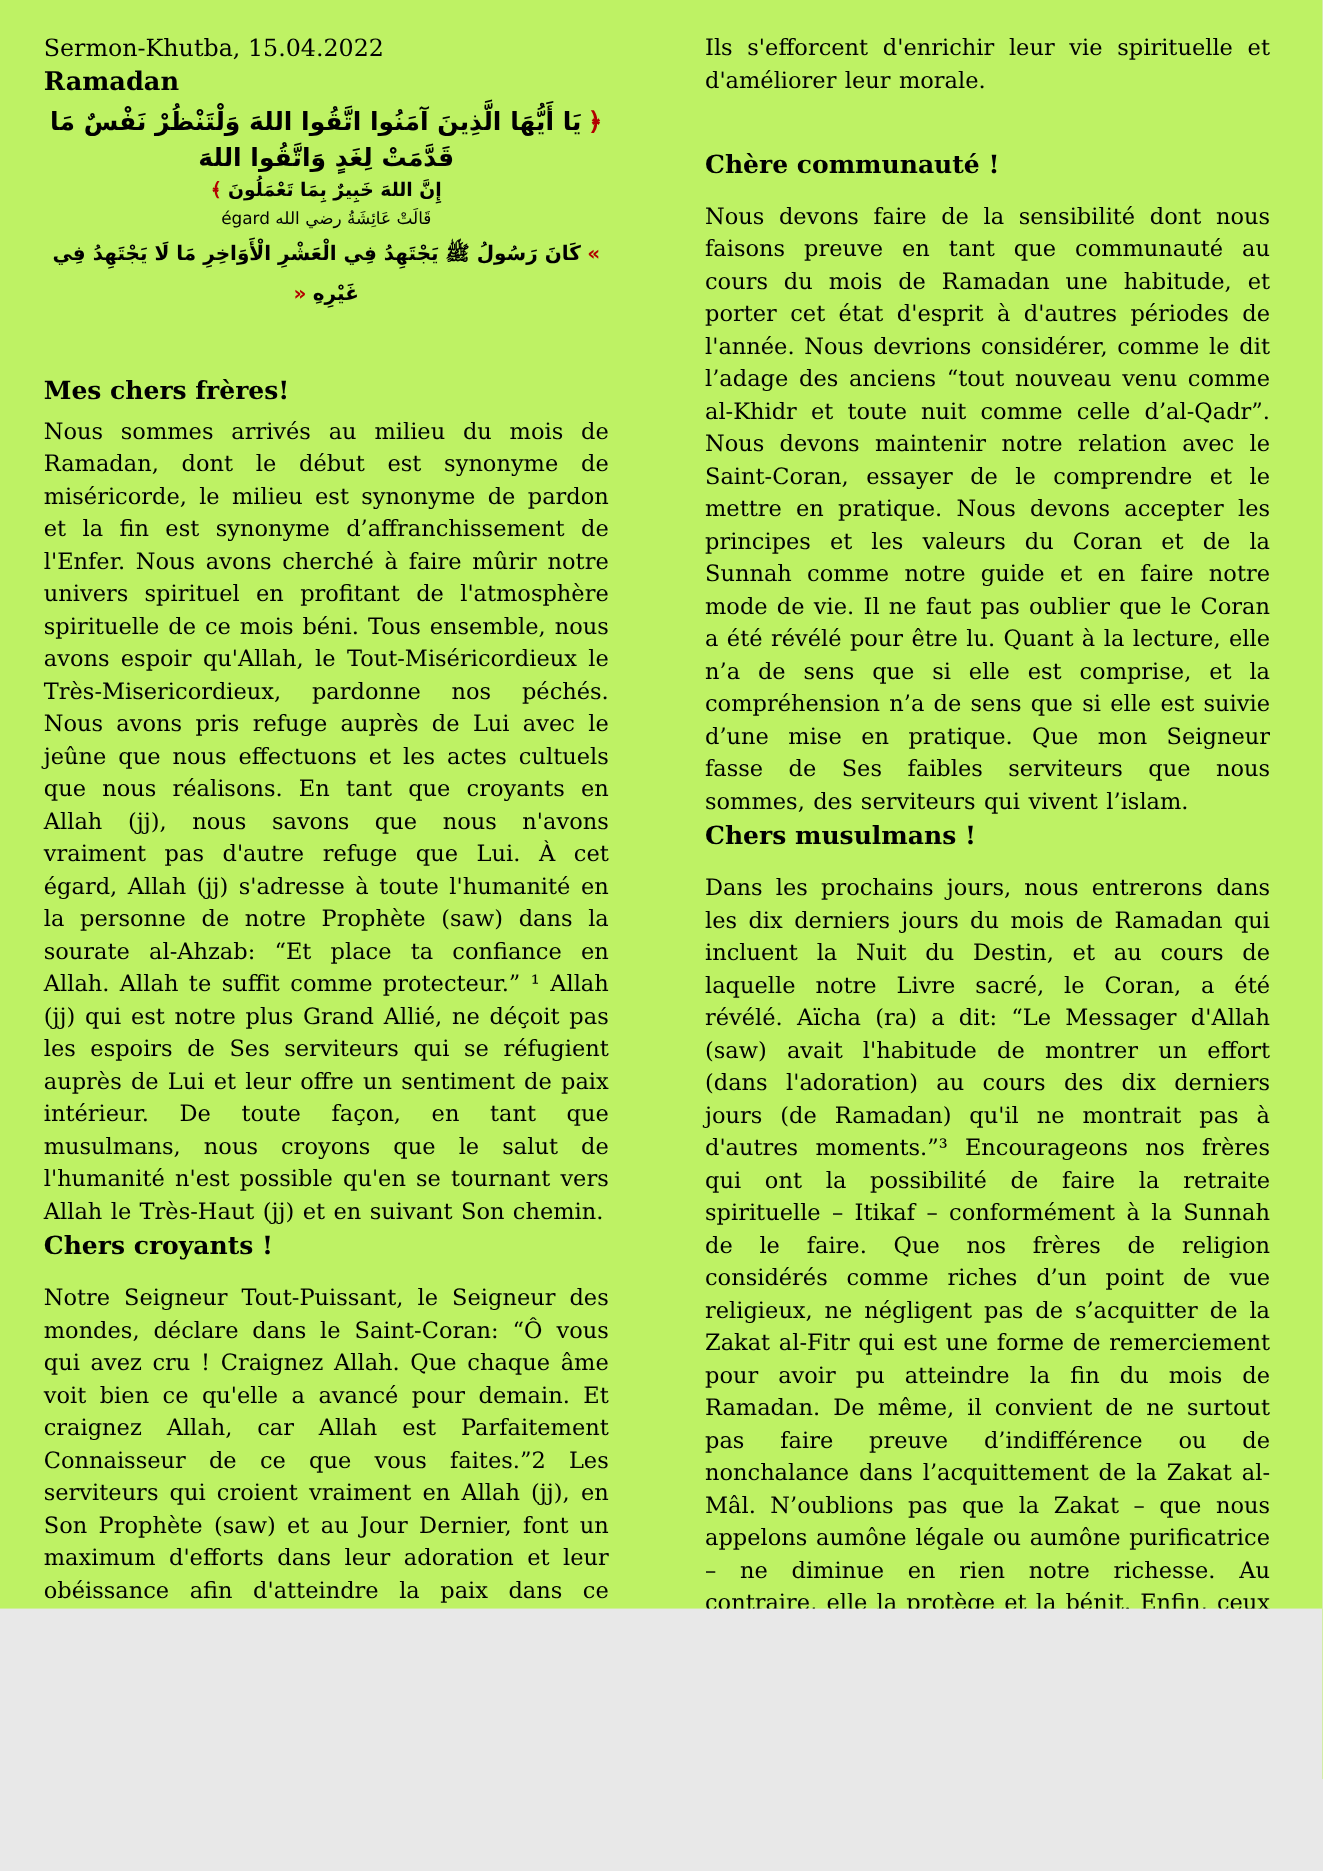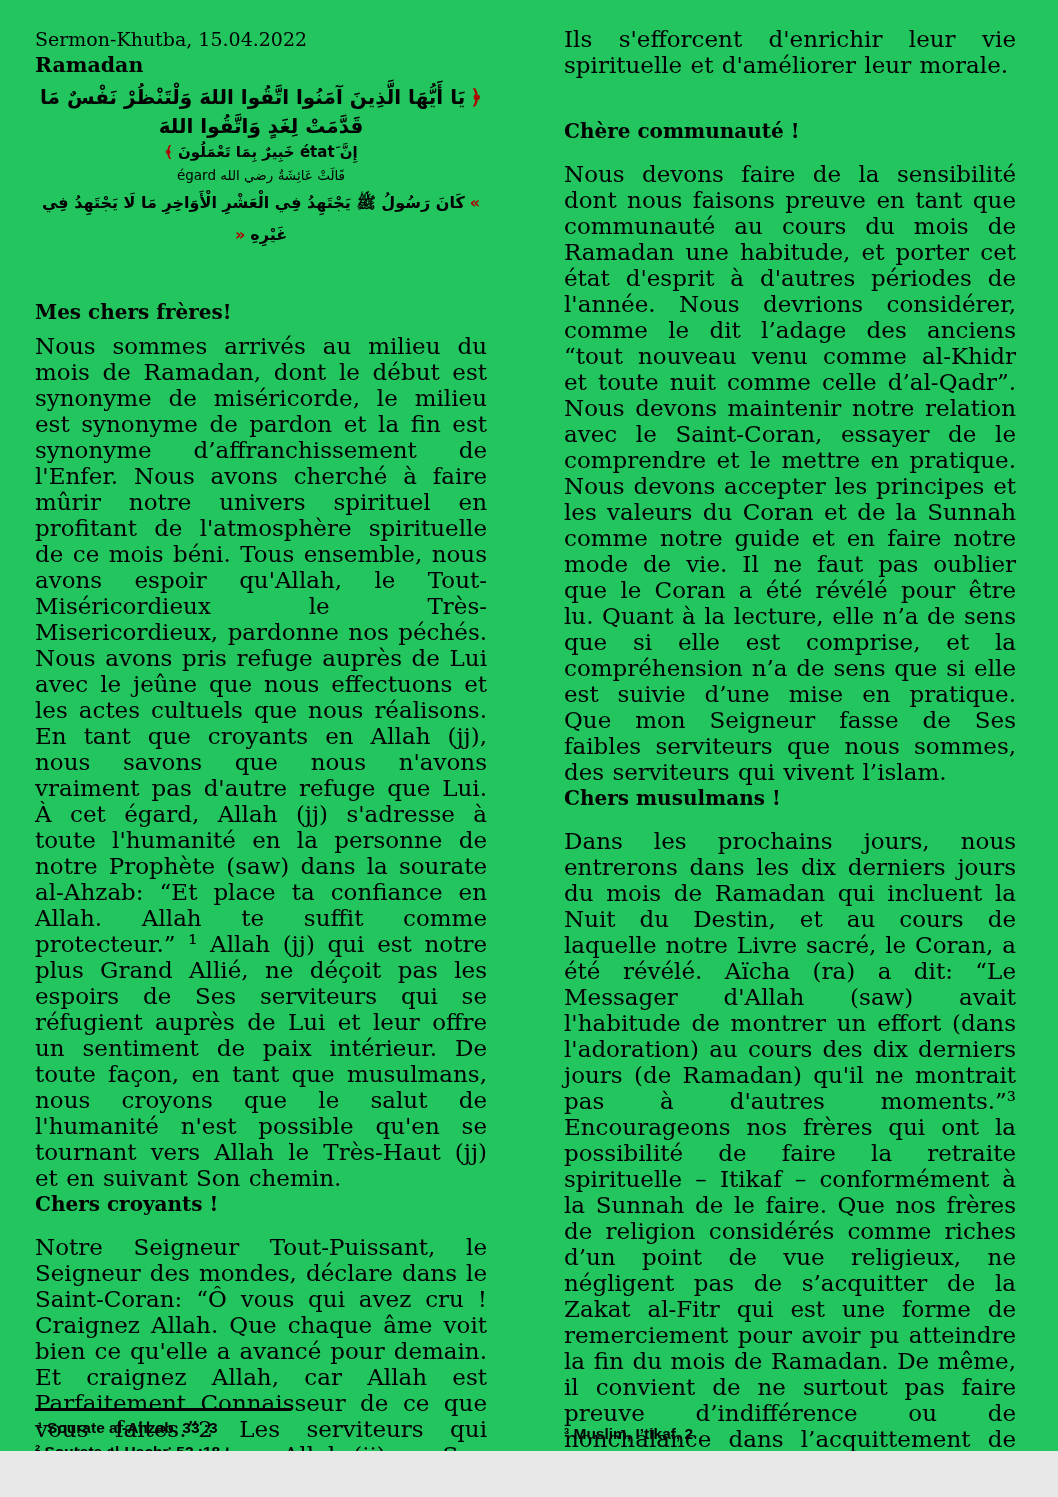--- a/index.html
+++ b/index.html
@@ -1,19 +1,19 @@
 <!DOCTYPE html>
 <html lang="fr"><head>
 <meta charset="utf-8">
 <style>
   html,body{margin:0;padding:0;background:#e8e8e8;}
   .page{
     position:relative;
-    width:1058px;height:1451px;
-    background:#22c55e;
+    width:1058px;height:1287px;
+    background:#bef264;
     overflow:hidden;
     color:#000;
     font-family:"DejaVu Serif","Liberation Serif",serif;
     text-decoration:underline;
   }
   .col{position:absolute;top:0;width:452px;}
   .col-left{left:35px;}
   .col-right{left:564px;}
 
   .hdr{
@@ -39,21 +39,21 @@
   .ar-l4{font-size:16px;line-height:32px;}
   .red{color:#b20000;}
   .ar-open{margin-left:5px;}
   .ar-close{margin-right:5px;}
 
   .h{
     font-weight:700;font-size:20px;line-height:27px;
     margin:0;
   }
   .p{
-    font-size:23px;line-height:26px;
+    font-size:18px;line-height:26px;
     text-align:justify;
     margin:0;
     word-spacing:1px;
   }
   .mt-sect-lg{margin-top:48px;}
   .mt-sect{}
   .mt-par{margin-top:7px;}
   .mt-par-sm{margin-top:16px;}
   .mt-first{margin-top:26px;}
   .mt-gap{margin-top:40px;}
@@ -75,21 +75,21 @@
 <body>
 
 <div class="page">
 
   <div class="col col-left">
     <div class="hdr">Sermon-Khutba, 15.04.2022</div>
 
     <div class="title-line title-l2">Ramadan</div>
 
     <div class="ar ar-l1"><span class="red ar-open">﴿</span><span>يَا أَيُّهَا الَّذِينَ آمَنُوا اتَّقُوا اللهَ وَلْتَنْظُرْ نَفْسٌ مَا قَدَّمَتْ لِغَدٍ وَاتَّقُوا اللهَ</span></div>
-    <div class="ar ar-l2"><span>إِنَّ étatَ خَبِيرٌ بِمَا تَعْمَلُونَ</span><span class="red ar-close">﴾</span></div>
+    <div class="ar ar-l2"><span>إِنَّ اللهَ خَبِيرٌ بِمَا تَعْمَلُونَ</span><span class="red ar-close">﴾</span></div>
     <div class="ar ar-l3">قَالَتْ عَائِشَةُ رضي الله égard</div>
     <div class="ar ar-l4"><span class="red ar-open">»</span><span>كَانَ رَسُولُ ﷺ يَجْتَهِدُ فِي الْعَشْرِ الْأَوَاخِرِ مَا لَا يَجْتَهِدُ فِي غَيْرِهِ</span><span class="red ar-close">«</span></div>
 
     <div class="h mt-sect-lg">Mes chers frères!</div>
     <p class="p mt-par">Nous sommes arrivés au milieu du mois de Ramadan, dont le début est synonyme de miséricorde, le milieu est synonyme de pardon et la fin est synonyme d’affranchissement de l'Enfer. Nous avons cherché à faire mûrir notre univers spirituel en profitant de l'atmosphère spirituelle de ce mois béni. Tous ensemble, nous avons espoir qu'Allah, le Tout-Miséricordieux le Très-Misericordieux, pardonne nos péchés. Nous avons pris refuge auprès de Lui avec le jeûne que nous effectuons et les actes cultuels que nous réalisons. En tant que croyants en Allah (jj), nous savons que nous n'avons vraiment pas d'autre refuge que Lui. À cet égard, Allah (jj) s'adresse à toute l'humanité en la personne de notre Prophète (saw) dans la sourate al-Ahzab: “Et place ta confiance en Allah. Allah te suffit comme protecteur.” ¹ Allah (jj) qui est notre plus Grand Allié, ne déçoit pas les espoirs de Ses serviteurs qui se réfugient auprès de Lui et leur offre un sentiment de paix intérieur. De toute façon, en tant que musulmans, nous croyons que le salut de l'humanité n'est possible qu'en se tournant vers Allah le Très-Haut (jj) et en suivant Son chemin.</p>
 
     <div class="h mt-sect">Chers croyants !</div>
     <p class="p mt-par-sm">Notre Seigneur Tout-Puissant, le Seigneur des mondes, déclare dans le Saint-Coran: “Ô vous qui avez cru ! Craignez Allah. Que chaque âme voit bien ce qu'elle a avancé pour demain. Et craignez Allah, car Allah est Parfaitement Connaisseur de ce que vous faites.”2 Les serviteurs qui croient vraiment en Allah (jj), en Son Prophète (saw) et au Jour Dernier, font un maximum d'efforts dans leur adoration et leur obéissance afin d'atteindre la paix dans ce monde et de gagner l'au-delà, et surtout, d'obtenir la satisfaction d'Allah le Très-Haut. Comme le dit le Prophète Muhammed Mustafa (saw), qui a été envoyé comme miséricorde pour les mondes, “les diables sont enchaînés” au cours du mois de Ramadan et les croyants y voient une occasion unique d’accomplir des bonnes actions.</p>
   </div>
 

